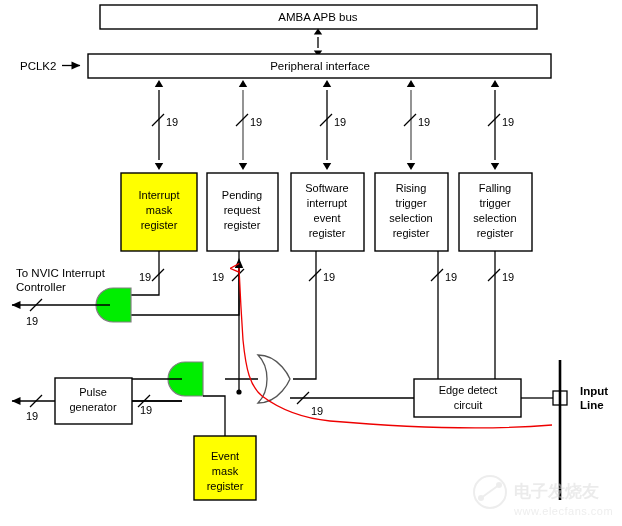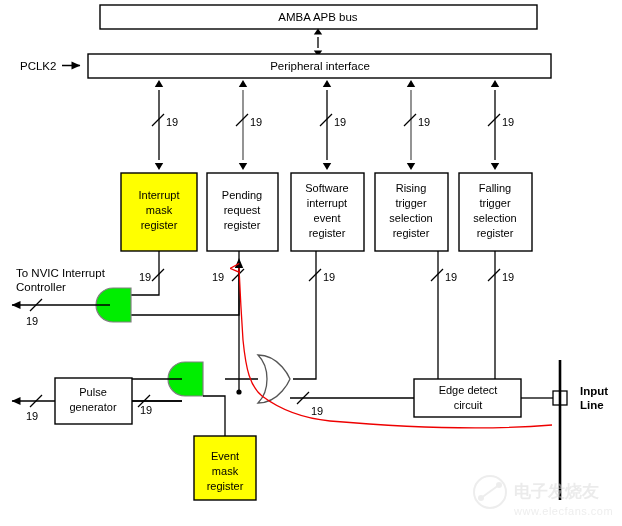--- a/index.html
+++ b/index.html
@@ -7,21 +7,20 @@
     padding: 0;
     background: #ffffff;
   }
   #canvas {
     position: relative;
     width: 622px;
     height: 526px;
     background: #ffffff;
     font-family: "Liberation Sans", sans-serif;
     overflow: hidden;
-    border-radius: 7px;
   }
   #diagram-svg {
     position: absolute;
     left: 0; top: 0;
     width: 622px;
     height: 526px;
   }
   .box-label {
     font-size: 11px;
     fill: #000000;

